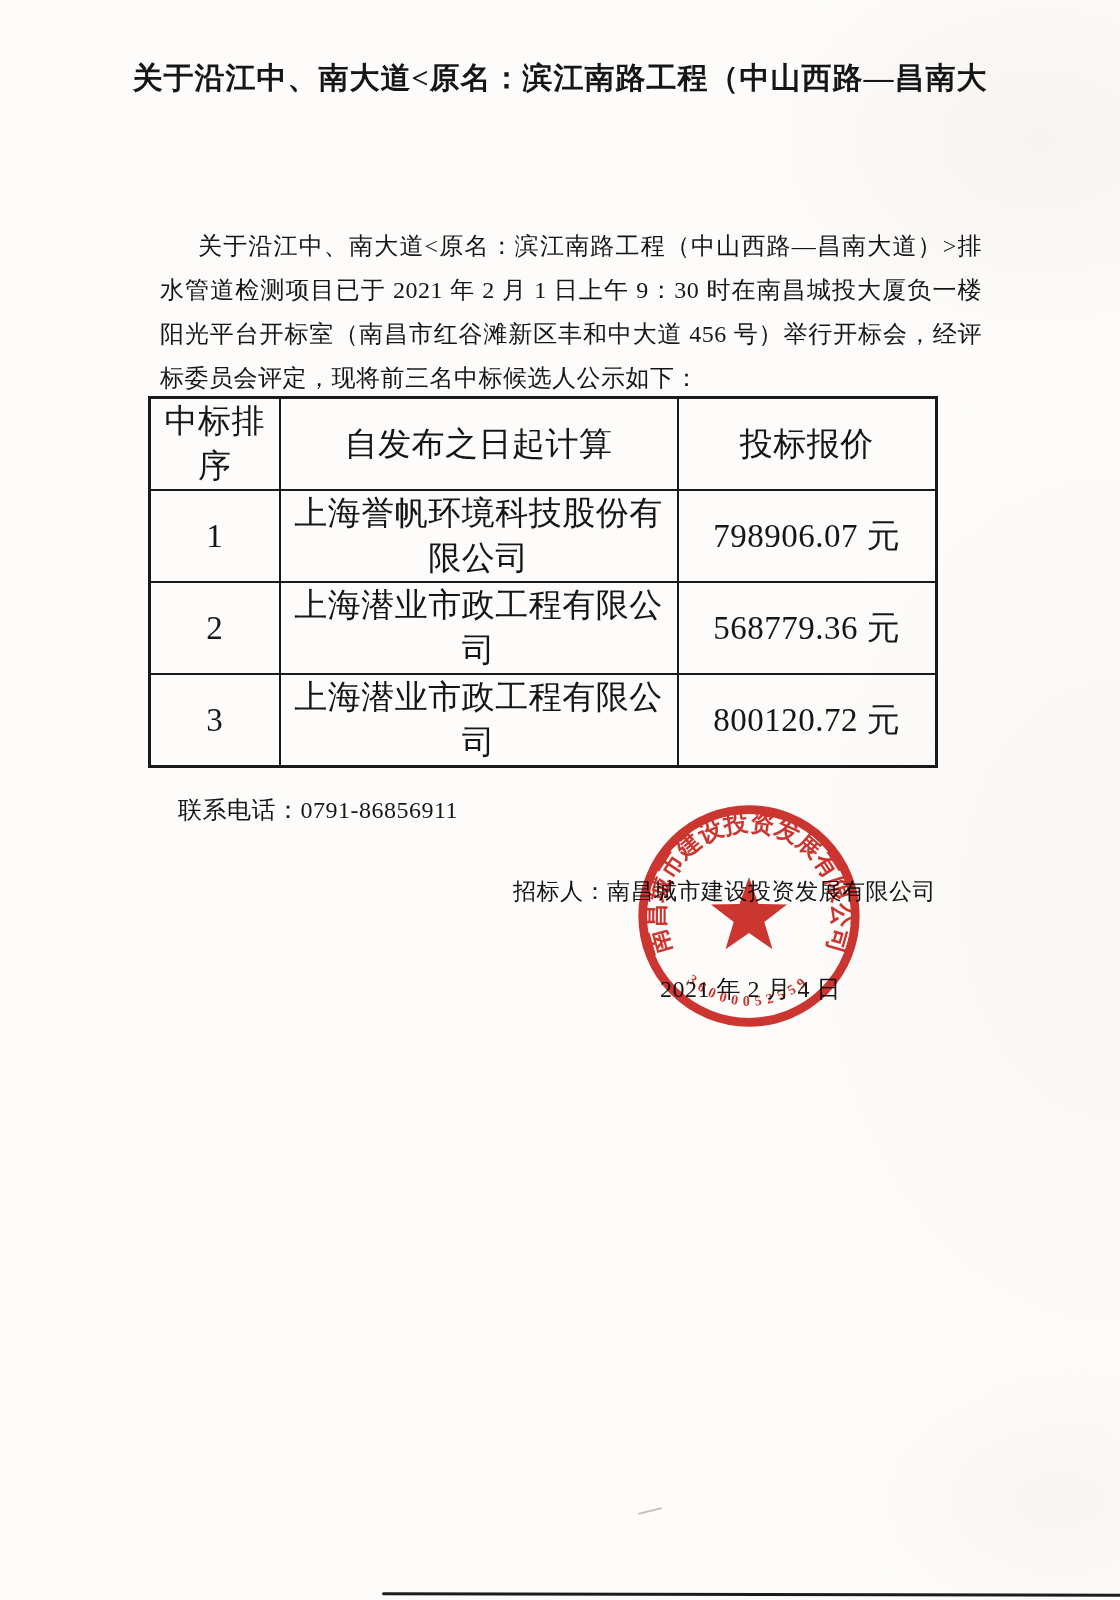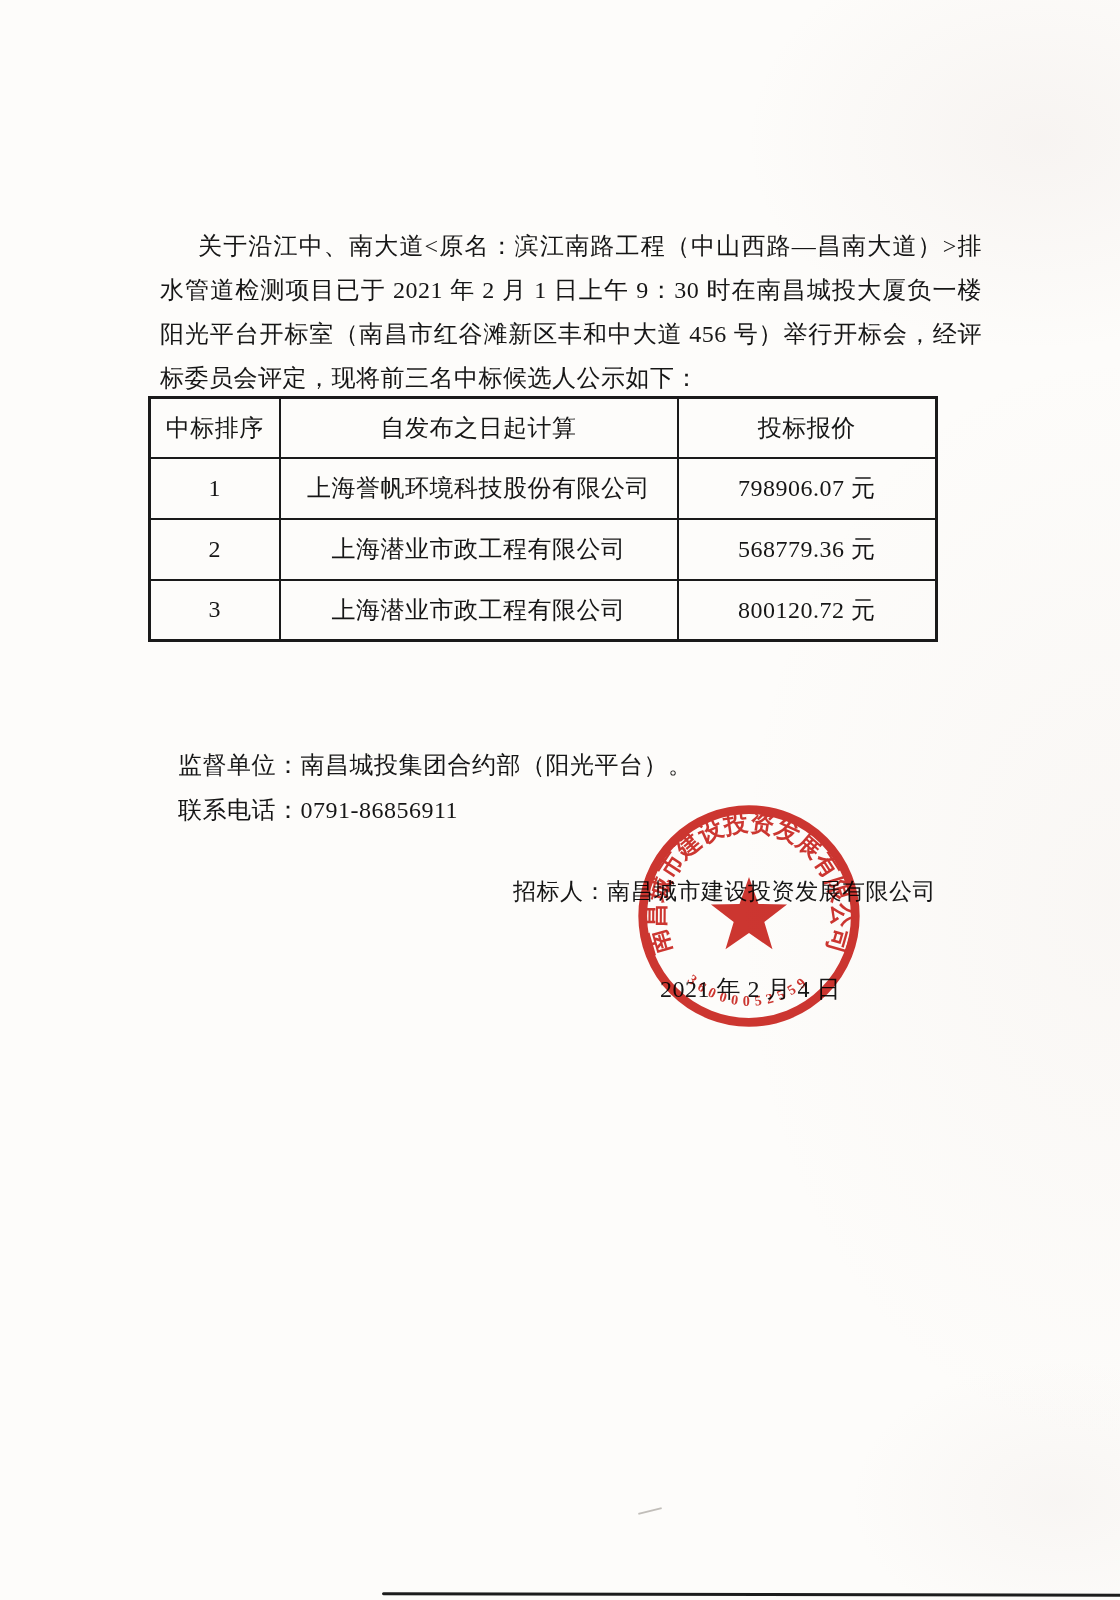--- a/index.html
+++ b/index.html
@@ -51,21 +51,21 @@
   .supervisor { top: 748px; left: 178px; }
   .contact    { top: 793px; left: 178px; }
   .bidder     { top: 875px; left: 513px; font-size: 23px; }
   .dateline   { top: 972px; left: 660px; }
   table.bid-table {
     position: absolute;
     top: 396px; left: 148px;
     border-collapse: collapse;
     border: 3px solid #1a1a1a;
     table-layout: fixed;
-    font-size: 24px;
+    font-size: 33px;
   }
   .bid-table th, .bid-table td {
     border: 2px solid #1a1a1a;
     text-align: center;
     vertical-align: middle;
     padding: 0 4px;
     font-weight: normal;
     letter-spacing: 0.5px;
   }
   .bid-table thead tr { height: 60px; }
@@ -97,20 +97,21 @@
     transform: rotate(-14deg);
     opacity: 0.6;
   }
 </style>
 </head>
 <body>
 
 <div class="page">
 
   <h1 class="title">
+    <span class="tline">关于沿江中、南大道&lt;原名：滨江南路工程（中山西路—昌南大</span>
   </h1>
 
   <p class="para intro">关于沿江中、南大道&lt;原名：滨江南路工程（中山西路—昌南大道）&gt;排水管道检测项目已于 2021 年 2 月 1 日上午 9：30 时在南昌城投大厦负一楼阳光平台开标室（南昌市红谷滩新区丰和中大道 456 号）举行开标会，经评标委员会评定，现将前三名中标候选人公示如下：</p>
 
   <table class="bid-table">
     <colgroup>
       <col class="col-rank">
         <col class="col-name">
         <col class="col-price">
     </colgroup>
@@ -134,21 +135,20 @@
       </tr>
       <tr>
         <td>3</td>
         <td>上海潜业市政工程有限公司</td>
         <td>800120.72 元</td>
       </tr>
     </tbody>
   </table>
 
 
-  <p class="line supervisor">监督单位：南昌城投集团合约部（阳光平台）。</p>
 
   <p class="line contact">联系电话：0791-86856911</p>
 
   <p class="line bidder">招标人：南昌城市建设投资发展有限公司</p>
 
   <p class="line dateline">2021 年 2 月 4 日</p>
 
   <div class="stamp">
     <svg viewBox="0 0 240 240" xmlns="http://www.w3.org/2000/svg" xmlns:xlink="http://www.w3.org/1999/xlink">
       <defs>

